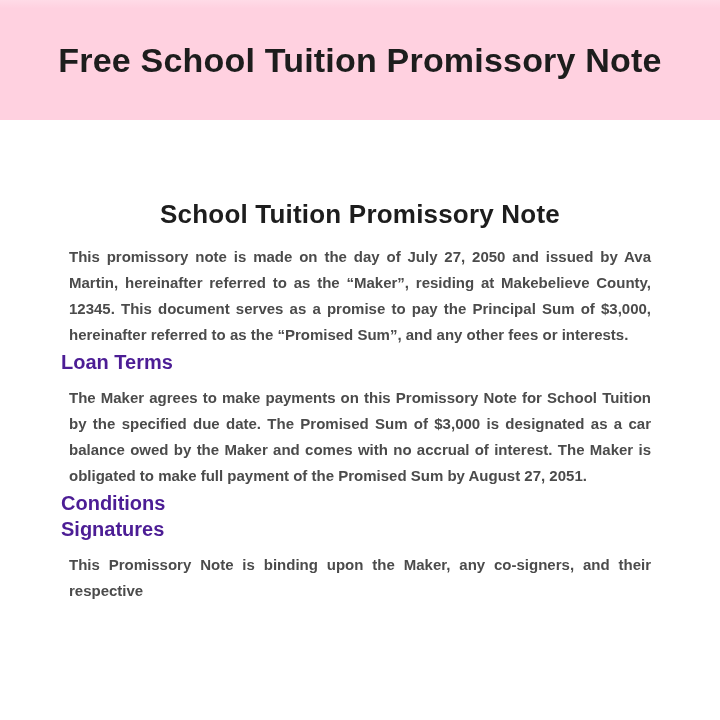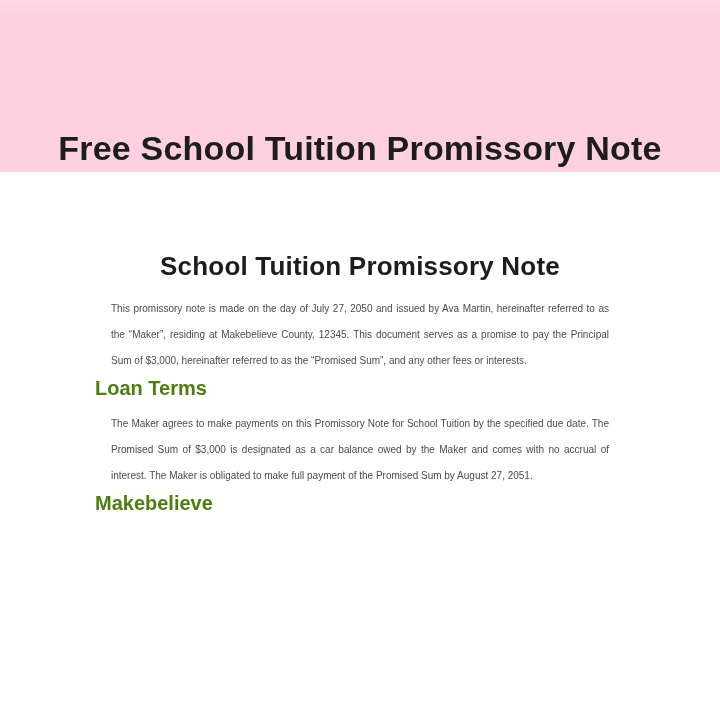--- a/index.html
+++ b/index.html
@@ -7,83 +7,88 @@
     margin: 0;
     padding: 0;
     width: 720px;
     height: 720px;
     background: #ffffff;
     overflow: hidden;
     font-family: "Liberation Sans", sans-serif;
   }
   .banner {
     width: 720px;
-    height: 172px;
+    height: 120px;
     background: linear-gradient(#ffdbe7 0%, #ffd1e0 7%, #ffd1e0 100%);
     display: flex;
-    align-items: flex-end;
+    align-items: center;
     justify-content: center;
   }
   .banner-title {
     margin: 0;
     max-width: 640px;
     font-size: 34px;
     line-height: 47px;
     font-weight: bold;
     color: #1d1d1d;
     text-align: center;
     letter-spacing: 0.2px;
   }
   .content {
-    padding: 0 95px;
+    padding: 0 61px;
   }
   .doc-title {
     margin: 79px 0 0;
     font-size: 26px;
     line-height: 31px;
     font-weight: bold;
     color: #1d1d1d;
     text-align: center;
     letter-spacing: 0.2px;
   }
   .para {
-    margin: 11px 16px 0;
-    font-size: 10px;
+    margin: 11px 8px 0;
+    font-size: 15px;
     line-height: 26px;
     color: #4b4b4b;
     text-align: justify;
+    font-weight: bold;
   }
   .para.intro {
     margin-top: 14px;
   }
   .para.stretch-last {
     text-align-last: justify;
   }
   .section-heading {
     margin: 2px 0 0;
     font-size: 20px;
     line-height: 24px;
     font-weight: bold;
-    color: #4d7c0f;
+    color: #4c1d95;
   }
 </style>
 </head>
 <body>
 
 <header class="banner">
   <h1 class="banner-title">Free School Tuition Promissory Note</h1>
 </header>
 
 <main class="content">
   <h2 class="doc-title">School Tuition Promissory Note</h2>
 
   <p class="para intro">This promissory note is made on the day of July 27, 2050 and issued by Ava Martin, hereinafter referred to as the “Maker”, residing at Makebelieve County, 12345. This document serves as a promise to pay the Principal Sum of $3,000, hereinafter referred to as the “Promised Sum”, and any other fees or interests.</p>
 
   <section>
     <h3 class="section-heading">Loan Terms</h3>
     <p class="para">The Maker agrees to make payments on this Promissory Note for School Tuition by the specified due date. The Promised Sum of $3,000 is designated as a car balance owed by the Maker and comes with no accrual of interest. The Maker is obligated to make full payment of the Promised Sum by August 27, 2051.</p>
   </section>
 
   <section>
-    <h3 class="section-heading">Makebelieve</h3>
+    <h3 class="section-heading">Conditions</h3>
   </section>
 
+  <section>
+    <h3 class="section-heading">Signatures</h3>
+    <p class="para stretch-last">This Promissory Note is binding upon the Maker, any co-signers, and their respective</p>
+  </section>
 </main>
 
 </body></html>

